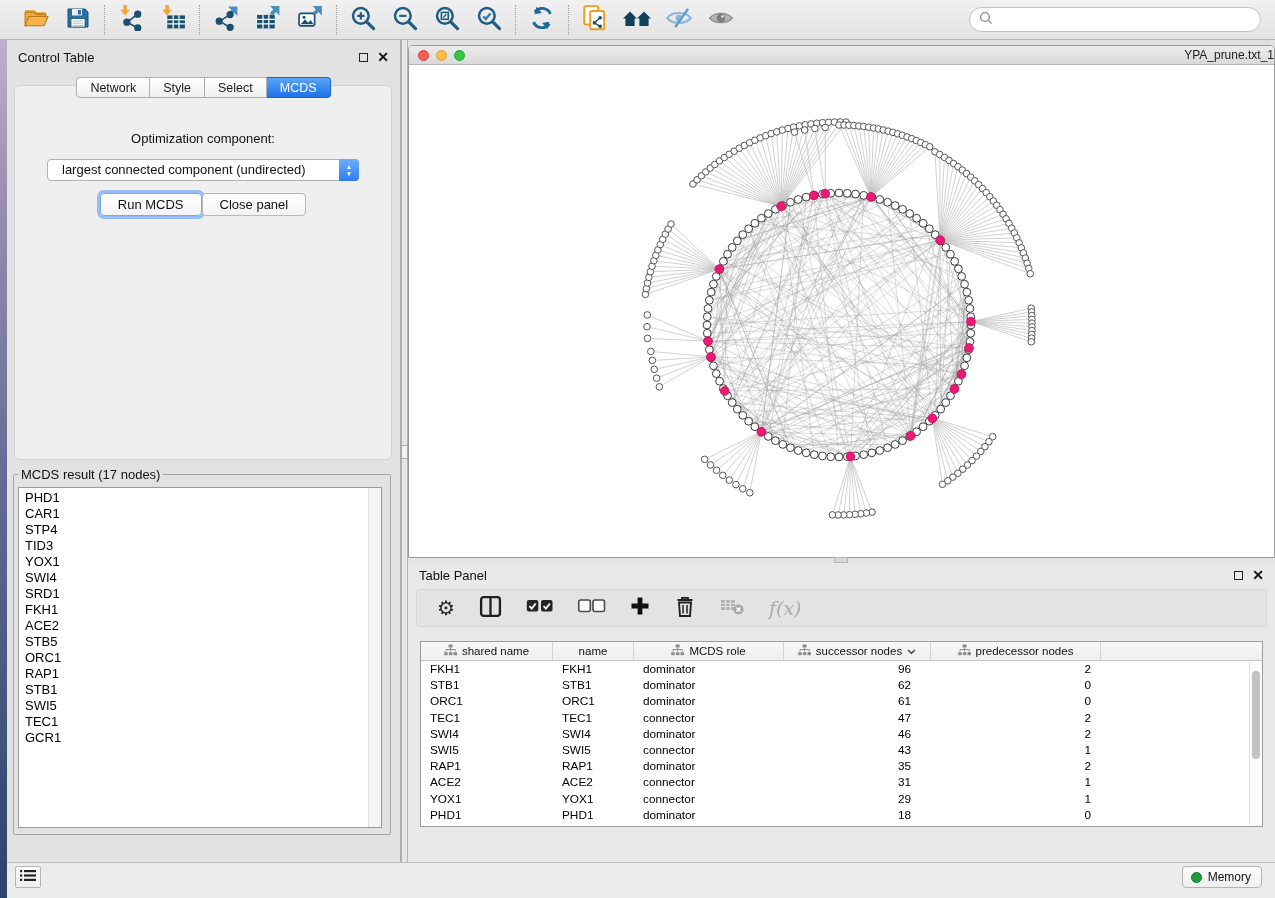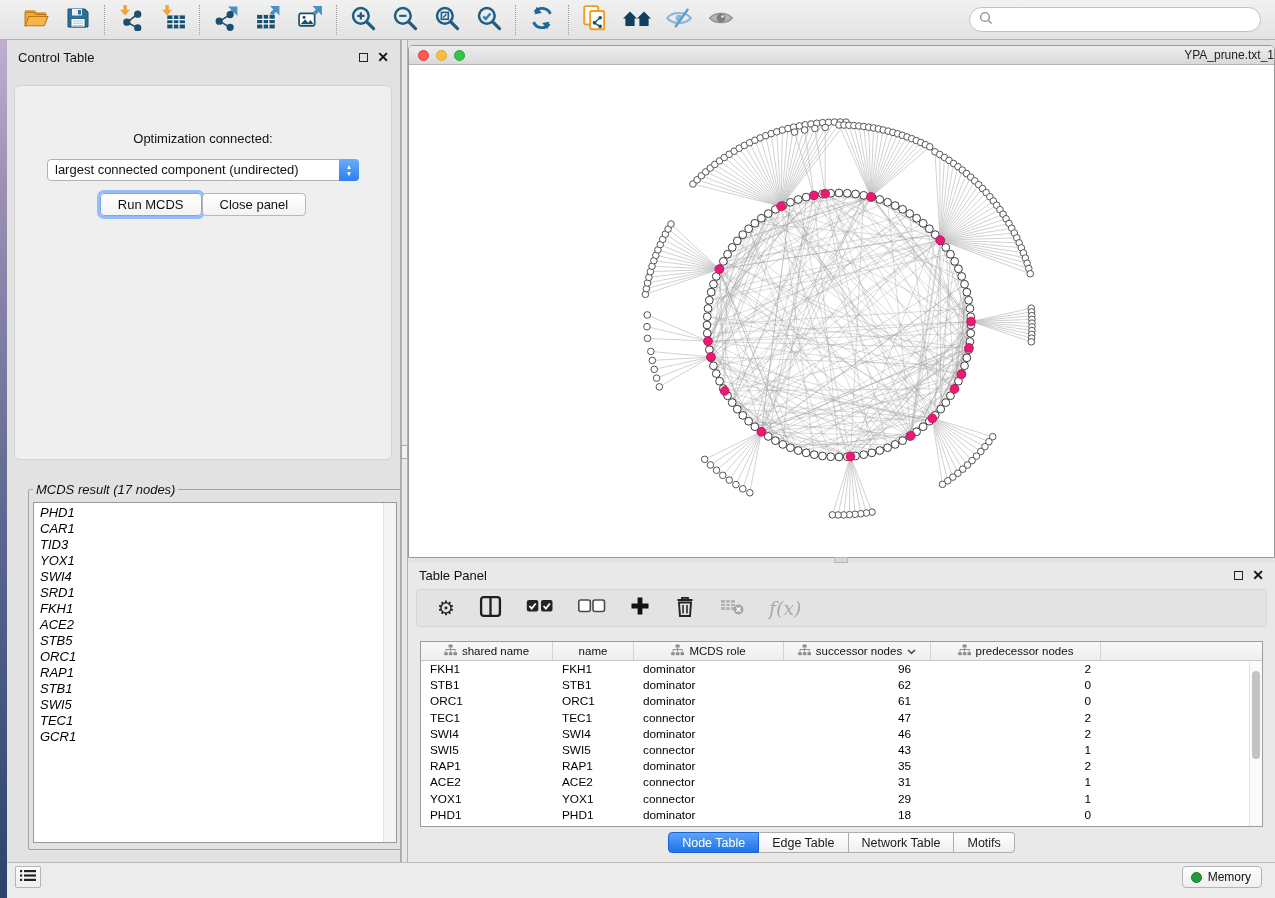--- a/index.html
+++ b/index.html
@@ -29,30 +29,30 @@
   .seg-tabs { display:flex; justify-content:center; margin-top:8px; position:relative; z-index:2; }
   .seg-tab { padding:0 13px; height:21px; line-height:21px; font-size:12.5px; color:#1a1a1a;
     background:linear-gradient(#ffffff,#f0f0f0); border:1px solid #aeaeae; border-left-width:0; cursor:pointer; white-space:nowrap; }
   .seg-tab:first-child { border-left-width:1px; border-radius:4px 0 0 4px; }
   .seg-tab:last-child  { border-radius:0 4px 4px 0; }
   .seg-tab.active { background:linear-gradient(#5ba4f9,#1f71ea); border-color:#1b63d0; color:#fff; }
   .cp-card { position:absolute; left:7px; right:8px; top:45px; height:375px;
     background:#efefef; border:1px solid #d2d2d2; border-radius:6px; z-index:1; padding-top:30px; }
   .opt-label { text-align:center; font-size:13px; color:#111; margin-top:15px; }
   .dd { position:relative; width:312px; height:22px; margin:13px auto 0; background:#fff;
-    border:1px solid #b2b2b2; border-radius:4px; font-size:13px; line-height:20px; padding-left:7px; color:#111; cursor:pointer; }
+    border:1px solid #b2b2b2; border-radius:4px; font-size:13px; line-height:20px; padding-left:14px; color:#111; cursor:pointer; }
   .dd-step { position:absolute; right:-1px; top:-1px; width:20px; height:22px; border-radius:0 4px 4px 0;
     background:linear-gradient(#6aadfb,#2f7df0); display:flex; flex-direction:column; align-items:center; justify-content:center; gap:1px; }
   .dd-step span { color:#fff; font-size:6.5px; line-height:6px; }
   .btn-row { display:flex; justify-content:center; margin-top:12px; }
   .mac-btn { height:23px; padding:0 17px; font-size:13px; font-family:inherit; color:#111;
     background:linear-gradient(#ffffff,#f3f3f3); border:1px solid #b9b9b9; border-radius:4px; cursor:pointer; }
   .mac-btn.focus-ring { box-shadow:0 0 0 3px rgba(103,159,252,.65); border-color:#7aa8e8; }
   .mcds-fieldset { position:absolute; left:6px; width:378px; top:427px; height:368px;
-    border:1px solid #a6a6a6; border-radius:2px; margin:15px; padding:5px 8px 6px 4px;font-style:italic; }
+    border:1px solid #a6a6a6; border-radius:2px; margin:0; padding:5px 8px 6px 4px; }
   .mcds-fieldset legend { font-size:13px; color:#111; padding:0 3px; }
   .mcds-list { width:100%; height:100%; background:#fff; border:1px solid #989898; position:relative;
     overflow:hidden; font-size:13px; line-height:16px; padding:2px 14px 0 6px; }
   .mcds-item { white-space:nowrap; color:#000; }
   .mcds-scroll { position:absolute; right:0; top:0; bottom:0; width:13px; background:#f5f5f5; border-left:1px solid #e2e2e2; }
   
   .v-splitter { position:absolute; left:401px; top:40px; width:7px; height:822px; background:#e7e7e7;
     border-left:1px solid #b2b2b2; border-right:1px solid #b2b2b2; }
   .v-splitter .grip { position:absolute; left:-1px; top:405px; width:7px; height:14px; background:#f2f2f2; border:1px solid #a8a8a8; cursor:col-resize; }
   .h-splitter { position:absolute; left:0; top:518px; width:867px; height:5px; background:#e4e4e4; }
@@ -269,40 +269,47 @@
 </div>
 
 <div class="control-panel">
   <div class="cp-header">
     <span>Control Table</span>
     <span class="win-btns">
       <span class="float-sq"></span>
       <span class="close-x">✕</span>
     </span>
   </div>
+  <div class="seg-tabs">
+      <div class="seg-tab">Network</div>
+      <div class="seg-tab">Style</div>
+      <div class="seg-tab">Select</div>
+      <div class="seg-tab active">MCDS</div>
+    </div>
   <div class="cp-card">
-    <div class="opt-label">Optimization connected:</div>
+    <div class="opt-label">Optimization component:</div>
     <div class="dd">
       <span>largest connected component (undirected)</span>
       <span class="dd-step">
           <span>▲</span>
           <span>▼</span>
         </span>
     </div>
     <div class="btn-row">
       <button class="mac-btn focus-ring">Run MCDS</button>
       <button class="mac-btn">Close panel</button>
     </div>
   </div>
   <fieldset class="mcds-fieldset">
     <legend>MCDS result (17 nodes)</legend>
     <div class="mcds-list">
       <div>
           <div class="mcds-item">PHD1</div>
           <div class="mcds-item">CAR1</div>
+          <div class="mcds-item">STP4</div>
           <div class="mcds-item">TID3</div>
           <div class="mcds-item">YOX1</div>
           <div class="mcds-item">SWI4</div>
           <div class="mcds-item">SRD1</div>
           <div class="mcds-item">FKH1</div>
           <div class="mcds-item">ACE2</div>
           <div class="mcds-item">STB5</div>
           <div class="mcds-item">ORC1</div>
           <div class="mcds-item">RAP1</div>
           <div class="mcds-item">STB1</div>
@@ -1200,26 +1207,20 @@
             <div class="cell txt" style="width: 81px;">PHD1</div>
             <div class="cell txt" style="width: 150px;">dominator</div>
             <div class="cell num" style="width: 147px; padding-right: 20px;">18</div>
             <div class="cell num" style="width: 170px; padding-right: 10px;">0</div>
           </div>
         </div>
       <div class="tp-scroll">
         <div class="tp-thumb"></div>
       </div>
     </div>
-    <div class="tp-tabs seg-tabs" style="margin-top:0;">
-        <div class="seg-tab active">Node Table</div>
-        <div class="seg-tab">Edge Table</div>
-        <div class="seg-tab">Network Table</div>
-        <div class="seg-tab">Motifs</div>
-      </div>
   </div>
 </div>
 
 <div class="status-bar">
   <div class="list-btn">
     <span><svg width="16" height="13" viewBox="0 0 16 13">
           <g fill="#222">
             <rect x="0" y="1" width="2.2" height="2.2"></rect>
             <rect x="4" y="1" width="12" height="2.2"></rect>
             <rect x="0" y="5.4" width="2.2" height="2.2"></rect>

